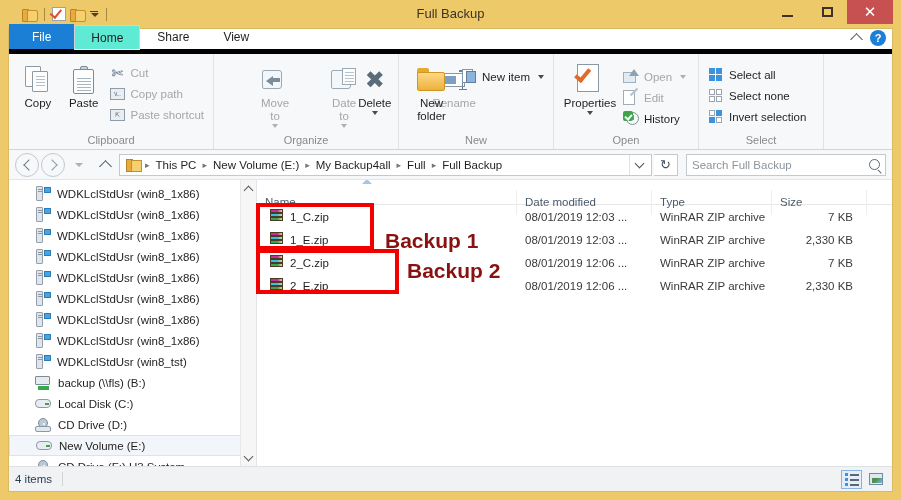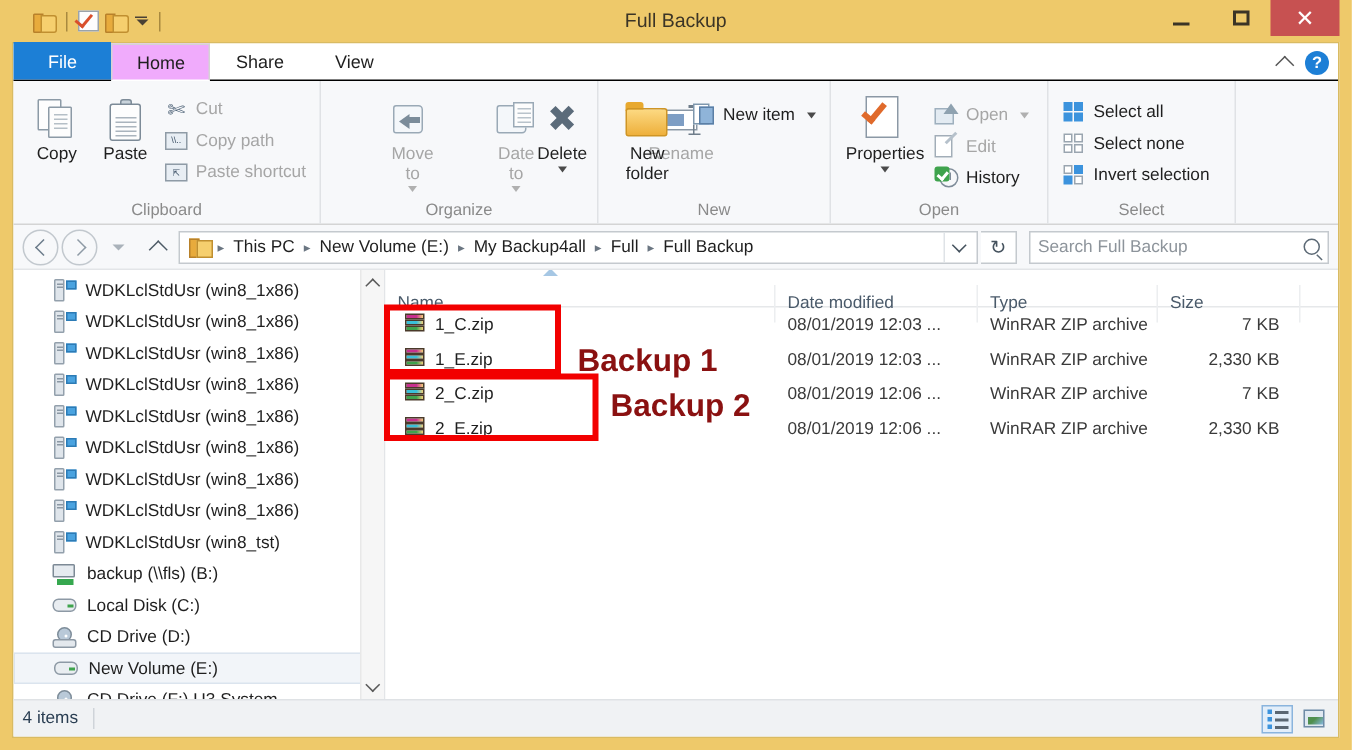--- a/index.html
+++ b/index.html
@@ -74,30 +74,30 @@
   .client {
     background: #fff;
     height: 464px;
     border: 1px solid #d9bb63;
     display: flex; flex-direction: column;
   }
 
   
   .tabstrip {
     height: 25px; display: flex; align-items: flex-end;
-    background: #fff; border-bottom: 1px solid #000000; position: relative;
+    background: #fff; border-bottom: 5px solid #000000; position: relative;
   }
   .tab {
     height: 25px; padding: 0 16px; font-size: 12px; color: #1f1f1f;
     display: flex; align-items: center; border: 1px solid transparent;
     border-bottom: none;
   }
   .tab.file { background: #1c7fd6; color: #fff; padding: 0 22px; height: 25px; }
   .tab.active {
-    background: #f0abfc; border-color: #d4d4d4; border-bottom: 1px solid #fff;
+    background: #5eead4; border-color: #d4d4d4; border-bottom: 1px solid #fff;
     margin-bottom: -1px; position: relative; z-index: 2;
   }
   .ribbon-right {
     position: absolute; right: 6px; bottom: 3px; display: flex; align-items: center; gap: 9px;
   }
   .chev-up {
     width: 9px; height: 9px; border-left: 1.6px solid #555; border-top: 1.6px solid #555;
     transform: rotate(45deg); margin-top: 3px;
   }
   .help-icon {

